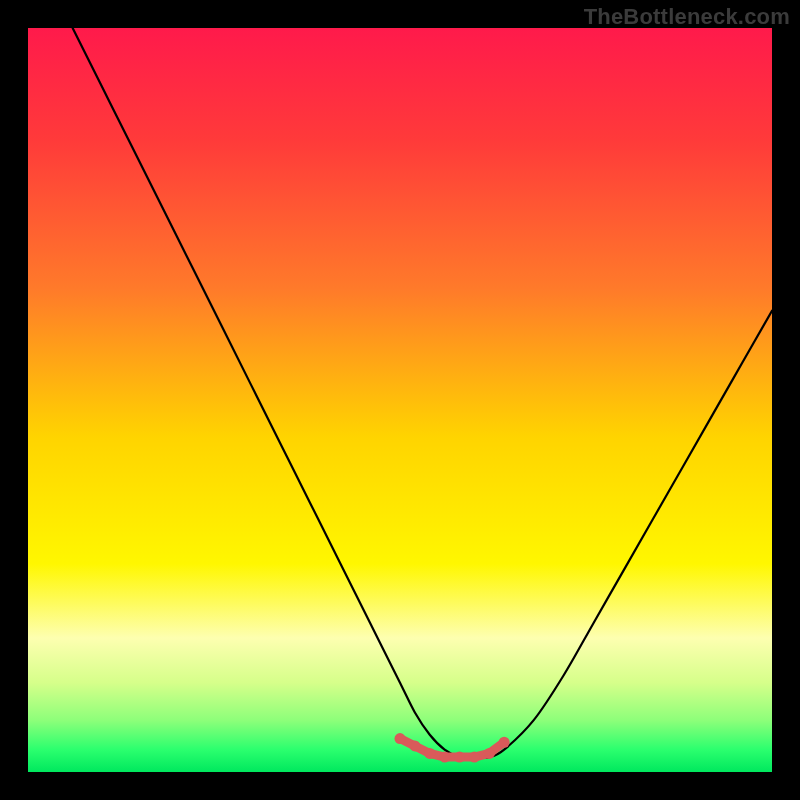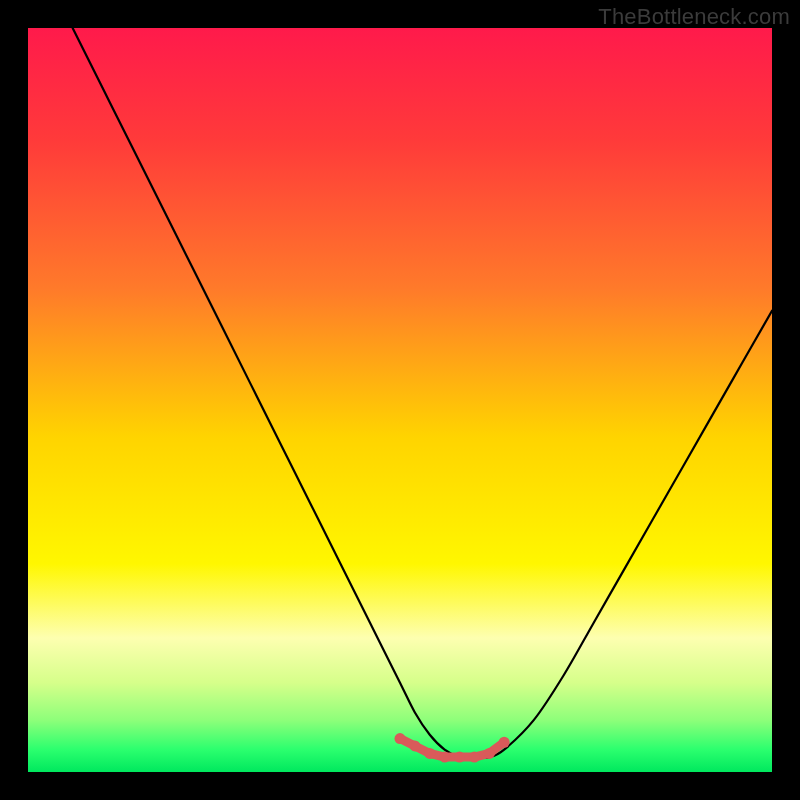--- a/index.html
+++ b/index.html
@@ -24,21 +24,21 @@
     width: 744px;
     height: 744px;
     overflow: hidden;
   }
   .watermark {
     position: absolute;
     top: 4px;
     right: 10px;
     color: #3b3b3b;
     font-size: 22px;
-    font-weight: 400;
+    font-weight: 700;
     letter-spacing: 0.2px;
     pointer-events: none;
   }
 </style>
 </head>
 <body>
 
 <div class="frame">
   <div class="plot">
     <svg width="744" height="744" viewBox="0 0 744 744" preserveAspectRatio="none">

